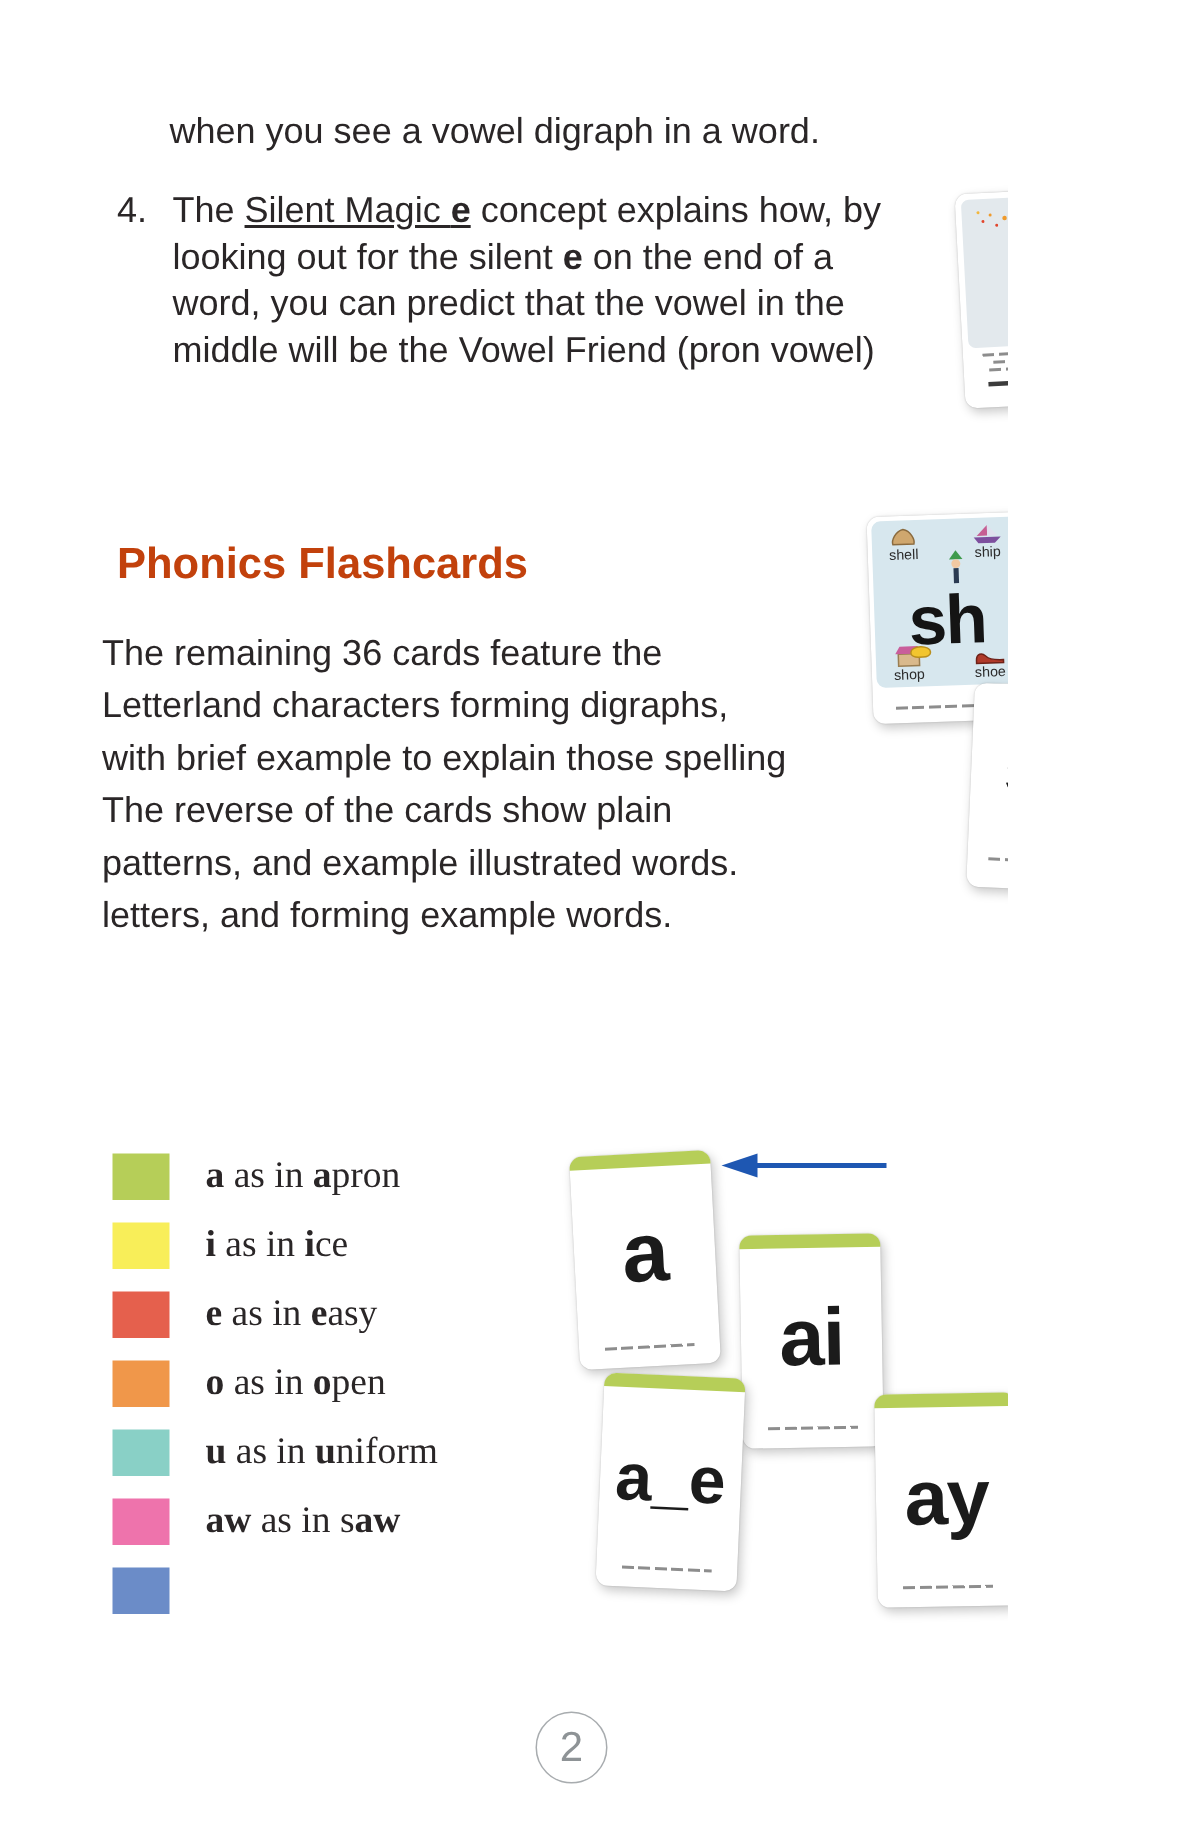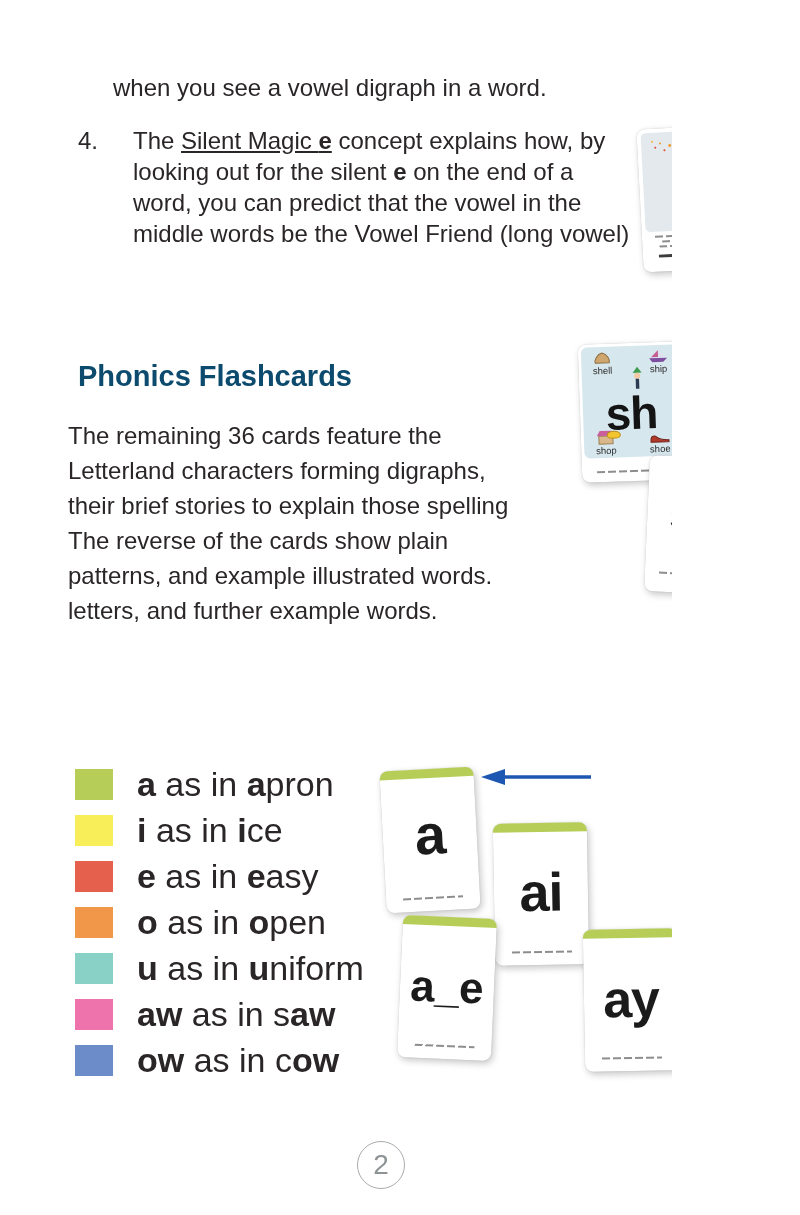--- a/index.html
+++ b/index.html
@@ -7,30 +7,30 @@
         font-family:"Liberation Sans",sans-serif;color:#2a2627;}
 
   
   .tx{position:absolute;font-size:24px;line-height:31px;}
   .tline{white-space:pre;}
   .tline .b{font-weight:bold;}
   .tline .u{text-decoration:underline;}
   .intro{left:113px;top:72px;}
   .item4{left:78px;top:125px;}
   .item4 .marker{position:absolute;left:0;top:0;}
-  .item4 .itext{margin-left:55px;}
-  .h2{position:absolute;left:78px;top:360px;font-size:29px;font-weight:bold;color:#0c4a6e;}
+  .item4 .itext{margin-left:37px;}
+  .h2{position:absolute;left:78px;top:360px;font-size:29px;font-weight:bold;color:#c2410c;}
   .para{left:68px;top:418px;line-height:35px;}
   .ckey{left:78px;top:652px;line-height:33px;}
 
   
   .keylist{position:absolute;left:75px;top:761px;}
   .krow{display:flex;align-items:center;height:46px;}
   .swatch{width:38px;height:31px;margin-right:24px;flex:none;}
-  .klabel{font-size:34px;white-space:pre;}
+  .klabel{font-size:25px;white-space:pre;font-family:Liberation Serif, serif;}
   .klabel .b{font-weight:bold;}
 
   
   .card{position:absolute;background:#fff;border-radius:8px;
         box-shadow:2px 3px 7px rgba(0,0,0,.22),0 0 1px rgba(0,0,0,.25);}
   .fp{position:absolute;height:2px;left:50%;transform:translateX(-50%);
       background:repeating-linear-gradient(90deg,#8d8d8d 0 8px,transparent 8px 11px);}
 
   
   .magic-e{left:640px;top:127px;width:97px;height:143px;transform:rotate(-3deg);}
@@ -98,21 +98,21 @@
 <div class="page">
 
   <div class="tx intro">when you see a vowel digraph in a word.</div>
 
   <div class="tx item4">
     <div class="marker">4.</div>
     <div class="itext">
         <div class="tline"><span>The </span><span class="u">Silent Magic </span><span class="b u">e</span><span> concept explains how, by</span></div>
         <div class="tline"><span>looking out for the silent </span><span class="b">e</span><span> on the end of a</span></div>
         <div class="tline"><span>word, you can predict that the vowel in the</span></div>
-        <div class="tline"><span>middle words be the Vowel Friend (long vowel)</span></div>
+        <div class="tline"><span>middle will be the Vowel Friend (pron vowel)</span></div>
       </div>
   </div>
 
   <div class="card magic-e">
     <div class="panel">
       <div id="sparkles">
           <span class="dot" style="left: 58px; top: 33px; width: 3px; height: 3px; background: rgb(226, 71, 46);"></span>
           <span class="dot" style="left: 53px; top: 27px; width: 3px; height: 3px; background: rgb(239, 154, 44);"></span>
           <span class="dot" style="left: 48px; top: 23px; width: 2px; height: 2px; background: rgb(226, 71, 46);"></span>
           <span class="dot" style="left: 44px; top: 27px; width: 2px; height: 2px; background: rgb(239, 154, 44);"></span>
@@ -135,24 +135,24 @@
         <i></i>
         <i></i>
         <i></i>
       </div>
   </div>
 
   <div class="h2">Phonics Flashcards</div>
   <div class="tx para">
       <div class="tline">The remaining 36 cards feature the</div>
       <div class="tline">Letterland characters forming digraphs,</div>
-      <div class="tline">their brief stories to explain those spelling</div>
+      <div class="tline">with brief example to explain those spelling</div>
       <div class="tline">The reverse of the cards show plain</div>
       <div class="tline">patterns, and example illustrated words.</div>
-      <div class="tline">letters, and further example words.</div>
+      <div class="tline">letters, and forming example words.</div>
     </div>
 
   <div class="card sh-front">
     <div class="panel">
       <div class="corner c-tl">
         <svg width="22" height="14" viewBox="0 0 22 14">
           <path d="M11,2 C16,3 19,9 18,12 L4,12 C3,9 6,3 11,2 Z" fill="#cfa76e" stroke="#8a6b3f" stroke-width="1"></path>
         </svg>
         <span>shell</span>
       </div>
@@ -213,21 +213,20 @@
       <div class="krow">
         <span class="swatch" style="background: rgb(137, 208, 198);"></span>
         <span class="klabel"><span class="b">u</span><span> as in </span><span class="b">u</span><span>niform</span></span>
       </div>
       <div class="krow">
         <span class="swatch" style="background: rgb(238, 115, 172);"></span>
         <span class="klabel"><span class="b">aw</span><span> as in s</span><span class="b">aw</span></span>
       </div>
       <div class="krow">
         <span class="swatch" style="background: rgb(107, 140, 200);"></span>
-        <span class="klabel"><span class="b">ow</span><span> as in c</span><span class="b">ow</span></span>
       </div>
     </div>
 
   <svg class="arrow" width="116" height="22" viewBox="0 0 116 22">
     <line x1="113" y1="11" x2="24" y2="11" stroke-width="3.4" stroke="#1e57b2"></line>
     <polygon points="3,11 27,3 27,19" fill="#1e57b2"></polygon>
   </svg>
 
   <div class="card fan fc-a">
     <div class="band"></div>

